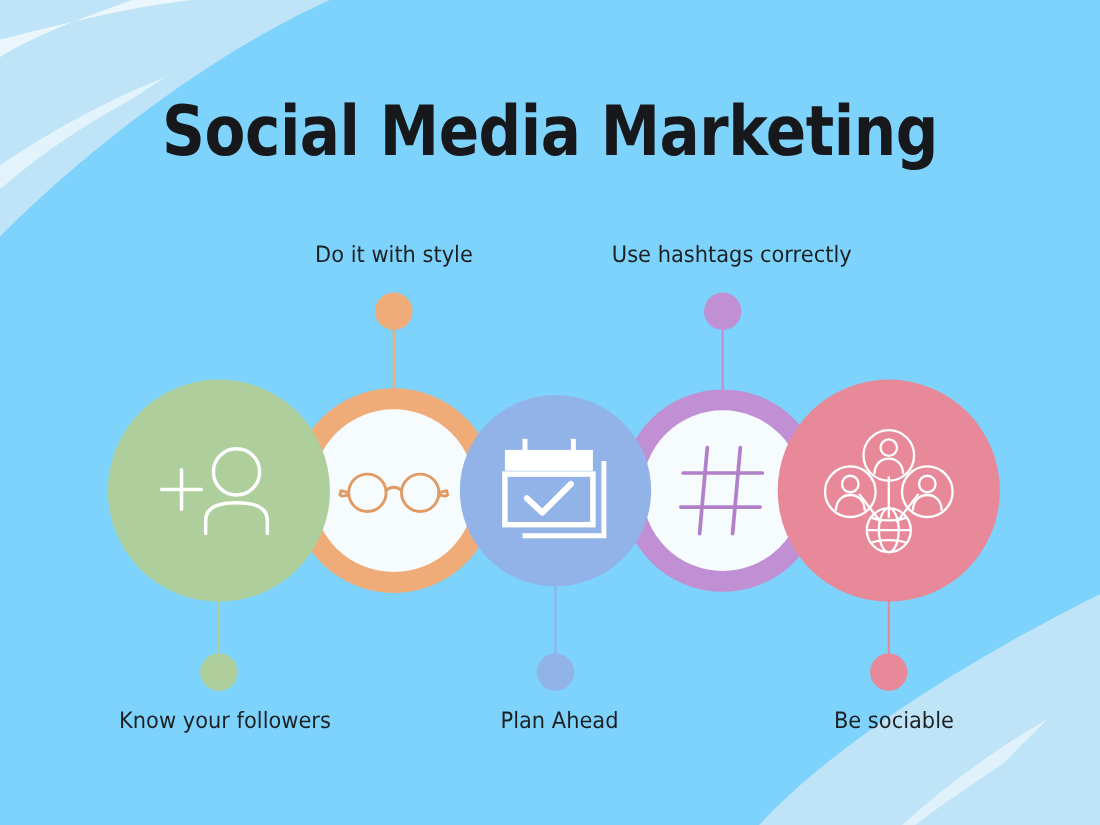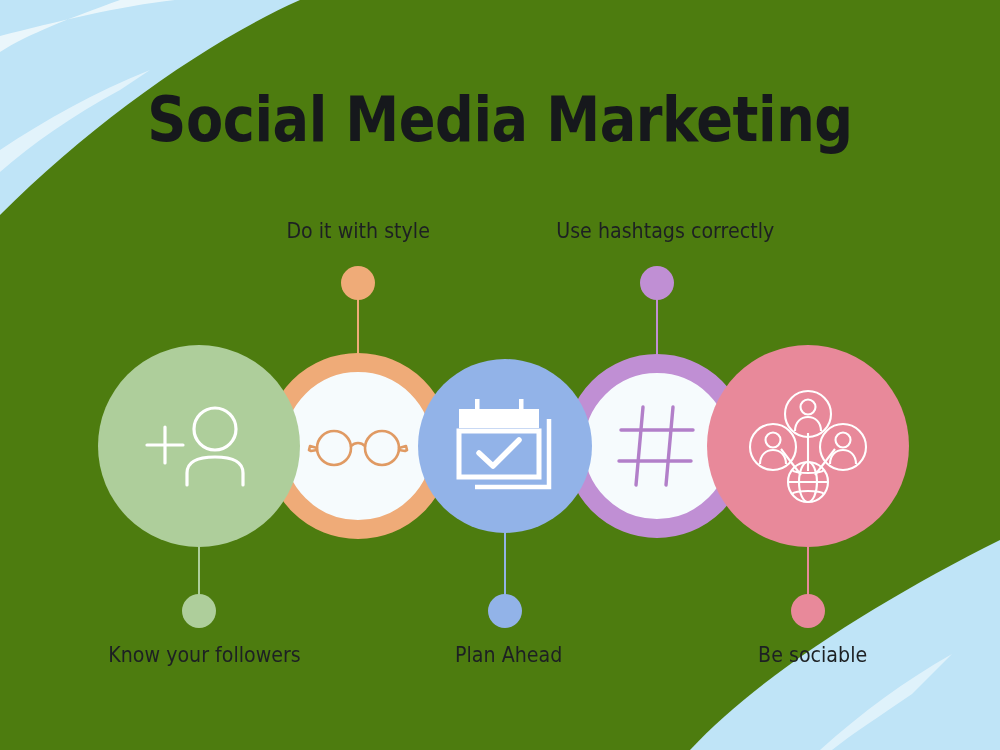--- a/index.html
+++ b/index.html
@@ -11,21 +11,21 @@
     width: 1000px;
     height: 750px;
     overflow: hidden;
     font-family: "Liberation Sans", "DejaVu Sans", sans-serif;
   }
 
   #slide {
     position: relative;
     width: 1000px;
     height: 750px;
-    background: #4d7c0f;
+    background: #7dd3fc;
     overflow: hidden;
   }
 
   
   .bg-layer {
     position: absolute;
     inset: 0;
     width: 1000px;
     height: 750px;
     pointer-events: none;

